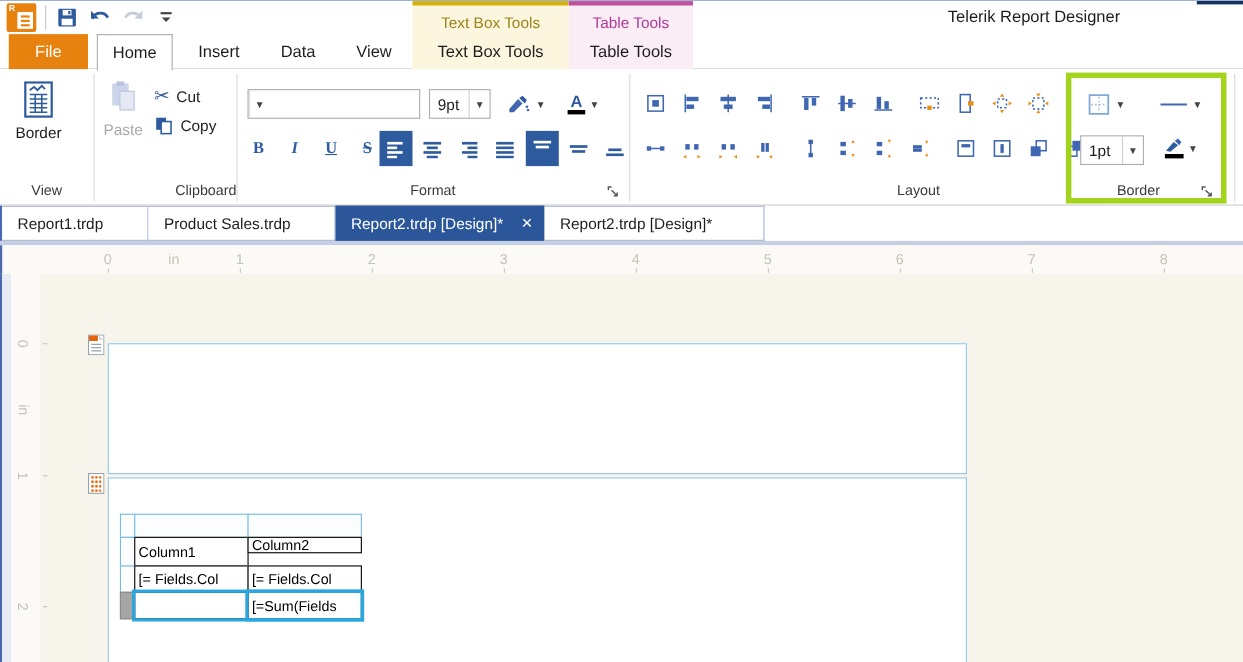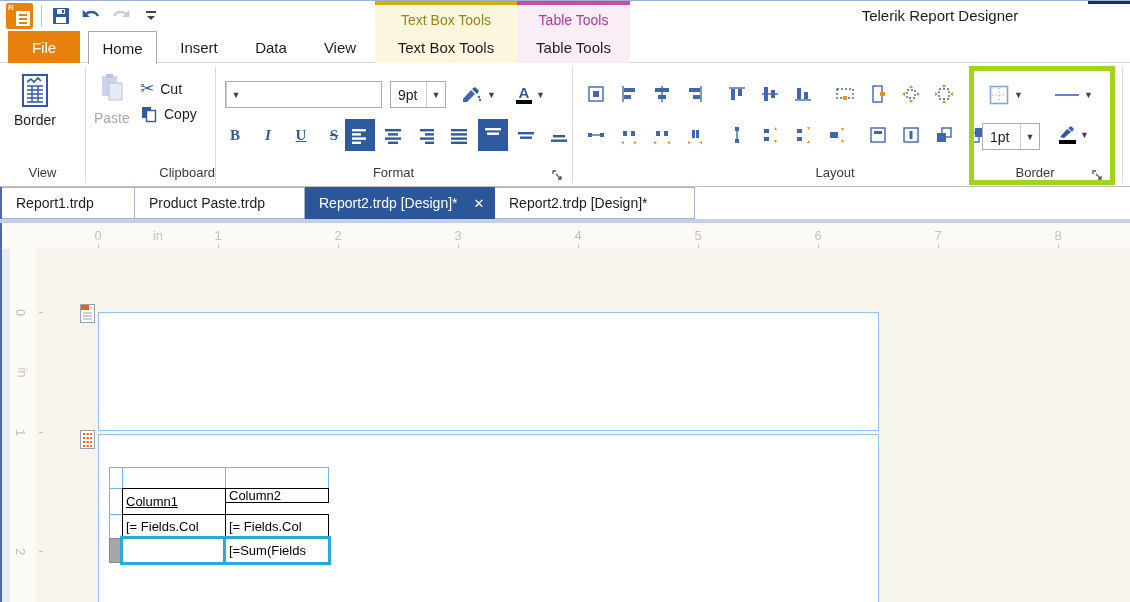--- a/index.html
+++ b/index.html
@@ -493,21 +493,21 @@
         </svg>
     </div>
     <div class="greenbox"></div>
   </div>
 
   <div class="doctabs">
     <div class="dtab" style="width:133px">
         <span>Report1.trdp</span>
       </div>
     <div class="dtab" style="width:170px">
-        <span>Product Paste.trdp</span>
+        <span>Product Sales.trdp</span>
       </div>
     <div class="dtab active" style="width:190px">
       <span>Report2.trdp [Design]*</span>
       <span class="close">✕</span>
     </div>
     <div class="dtab" style="width:200px">
         <span>Report2.trdp [Design]*</span>
       </div>
   </div>
   <div class="seam"></div>
@@ -561,21 +561,21 @@
     <div class="section sec2"></div>
 
     <div class="tcell thandle" style="left:107px; top:218px; width:14px; height:22px;"></div>
     <div class="tcell thandle" style="left:120px; top:218px; width:104px; height:22px;"></div>
     <div class="tcell thandle" style="left:223px; top:218px; width:104px; height:22px;"></div>
 
     <div class="tcell thandle" style="left:107px; top:239px; width:14px; height:27px;"></div>
     <div class="tcell thandle" style="left:107px; top:265px; width:14px; height:25px;"></div>
     <div class="tcell thandle selrow" style="left:107px; top:289px; width:14px; height:25px;"></div>
 
-    <div class="tcell tdata" style="left:120px; top:239px; width:104px; height:27px;text-decoration:underline;">
+    <div class="tcell tdata" style="left:120px; top:239px; width:104px; height:27px;">
         <span>Column1</span>
       </div>
     <div class="tcell tdata" style="left:223px; top:239px; width:104px; height:15px;">
         <span>Column2</span>
       </div>
 
     <div class="tcell tdata" style="left:120px; top:265px; width:104px; height:25px;">
         <span>[= Fields.Col</span>
       </div>
     <div class="tcell tdata" style="left:223px; top:265px; width:104px; height:25px;">

